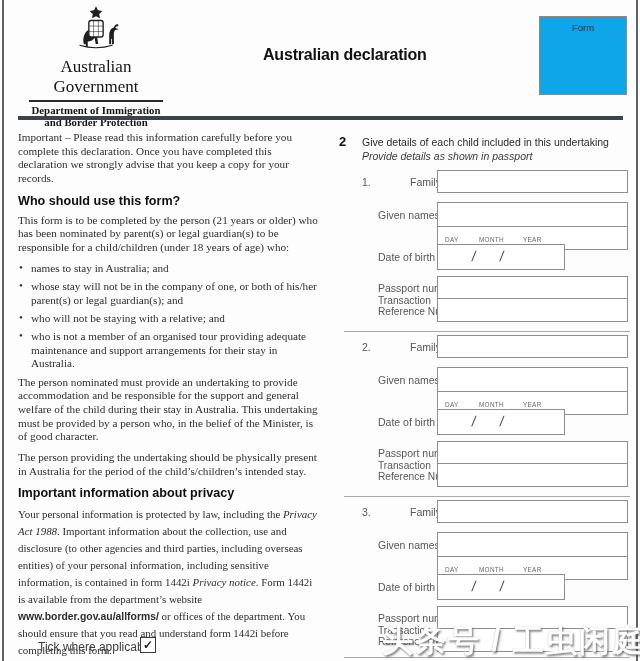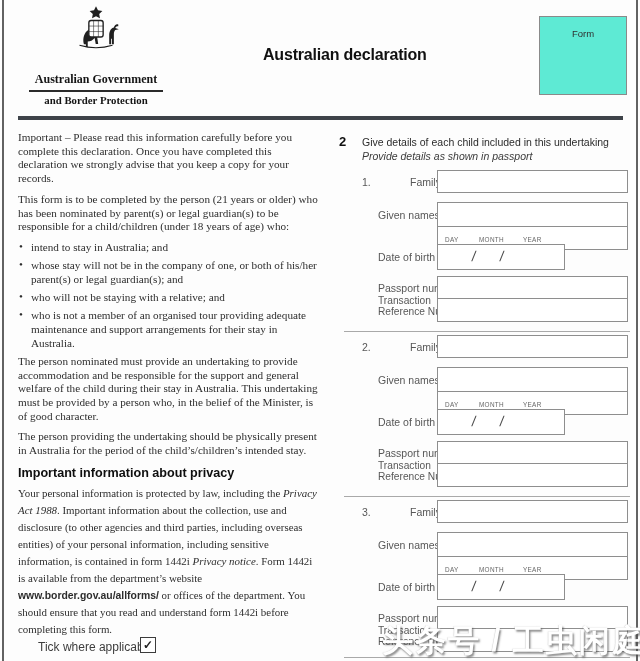--- a/index.html
+++ b/index.html
@@ -8,25 +8,25 @@
     position:relative; width:640px; height:661px; overflow:hidden;
     background:#fdfdfd; font-family:"Liberation Sans", sans-serif; color:#1a1a1a;
   }
   
   .edge { position:absolute; top:0; width:2px; height:661px; background:#2e2e2e; opacity:.75; }
   .edge-l { left:2px; } .edge-r { left:636px; }
 
   
   .crest-block { position:absolute; left:22px; top:5px; width:148px; text-align:center; }
   .crest-svg { display:block; margin:0 auto; }
-  .gov-line { font-family:"Liberation Serif", serif; font-weight:bold; font-size:12px; color:#151515; margin-top:15px; }
+  .gov-line { font-family:"Liberation Serif", serif; font-weight:normal; font-size:17px; color:#151515; margin-top:0; }
   .crest-rule { width:134px; height:2px; background:#2a2a2a; margin:3px auto 3px; }
   .dept-line { font-family:"Liberation Serif", serif; font-weight:bold; font-size:10.8px; line-height:11.8px; color:#151515; }
   .page-title { position:absolute; left:263px; top:46px; font-size:16px; font-weight:bold; letter-spacing:-0.2px; color:#111; }
-  .form-box { position:absolute; left:539px; top:16px; width:88px; height:79px; border:1.5px solid #8a8a8a; background:#5eead4; text-align:center; padding-top:11px; }
+  .form-box { position:absolute; left:539px; top:16px; width:88px; height:79px; border:1.5px solid #8a8a8a; background:#0ea5e9; text-align:center; padding-top:5px; }
   .form-word { font-size:9.5px; color:#2f2f2f; }
   .form-number { font-size:30px; font-weight:bold; letter-spacing:-1px; color:#121212; margin-top:1px; }
   .header-rule { position:absolute; left:18px; top:116px; width:605px; height:3.5px; background:#3e4349; }
 
   
   .left-col { position:absolute; left:18px; top:131px; width:304px;
     font-family:"Liberation Serif", serif; font-size:11.2px; line-height:13.7px; color:#2d2d2d; }
   .left-col p { margin-bottom:7px; }
   .left-col h2 { font-family:"Liberation Sans", sans-serif; font-size:12.6px; font-weight:bold; color:#0f0f0f; margin:9px 0 5px; }
   ul.bullets { list-style:none; margin:2px 0 4px; }
@@ -86,36 +86,38 @@
         <path d="M60 1 l3.6 7.4 8 1.1 -5.8 5.4 1.4 7.9 -7.2 -3.7 -7.2 3.7 1.4 -7.9 -5.8 -5.4 8 -1.1 z"></path>
         <path d="M38 70 c-3 -11 1 -22 8 -26 3 -2 4.5 -5 3.5 -8.5 l3.5 -1.5 c1.5 3.5 0.5 7 -2 9.5 6.5 1 10 6.5 11 13 l2 13 -4.5 0 -2 -11 c-3.5 4.5 -8 6.5 -12.5 6.5 l0 10 -3.5 0 0 -5 z"></path>
         <path d="M84 70 l0 -16 c0 -9 4 -13.5 8.5 -14.5 1 -4.5 4.5 -7 8 -5.5 l0 3.5 c-2.5 -0.5 -4.5 0.5 -5.5 3 l6.5 2.5 -6.5 1 c-1.5 1.5 -2.5 4 -2.5 7.5 l0 18.5 -3.5 0 0 -10 -1.5 0 0 10 z"></path>
       </g>
       <rect x="47" y="27" width="26" height="30" rx="4" fill="#ffffff" stroke="#222222" stroke-width="2.5"></rect>
       <path d="M47 37 h26 M47 47 h26 M55.6 27 v30 M64.3 27 v30" stroke="#222222" stroke-width="1" fill="none"></path>
       <path d="M30 72 q30 9 60 0" stroke="#1f1f1f" stroke-width="2" fill="none"></path>
     </svg>
     <div class="gov-line">Australian Government</div>
     <div class="crest-rule"></div>
+    <div class="dept-line">Department of Immigration</div>
     <div class="dept-line">and Border Protection</div>
   </div>
 
   <div class="page-title">Australian declaration</div>
 
   <div class="form-box">
     <div class="form-word">Form</div>
   </div>
 
   <div class="header-rule"></div>
 
   <div class="left-col">
     <p>Important – Please read this information carefully before you complete this declaration. Once you have completed this declaration we strongly advise that you keep a copy for your records.</p>
+    <h2>Who should use this form?</h2>
     <p>This form is to be completed by the person (21 years or older) who has been nominated by parent(s) or legal guardian(s) to be responsible for a child/children (under 18 years of age) who:</p>
     <ul class="bullets">
-      <li>intend to stay in Australia; and</li>
+      <li>names to stay in Australia; and</li>
       <li>whose stay will not be in the company of one, or both of his/her parent(s) or legal guardian(s); and</li>
       <li>who will not be staying with a relative; and</li>
       <li>who is not a member of an organised tour providing adequate maintenance and support arrangements for their stay in Australia.</li>
     </ul>
     <p>The person nominated must provide an undertaking to provide accommodation and be responsible for the support and general welfare of the child during their stay in Australia. This undertaking must be provided by a person who, in the belief of the Minister, is of good character.</p>
     <p>The person providing the undertaking should be physically present in Australia for the period of the child’s/children’s intended stay.</p>
     <h2>Important information about privacy</h2>
     <p class="privacy-p"><span>Your personal information is protected by law, including the </span><span class="em">Privacy Act 1988</span><span>. Important information about the collection, use and disclosure (to other agencies and third parties, including overseas entities) of your personal information, including sensitive information, is contained in form 1442i </span><span class="em">Privacy notice</span><span>. Form 1442i is available from the department’s website </span><span class="strong">www.border.gov.au/allforms/</span><span> or offices of the department. You should ensure that you read and understand form 1442i before completing this form.</span></p>
   </div>
 

